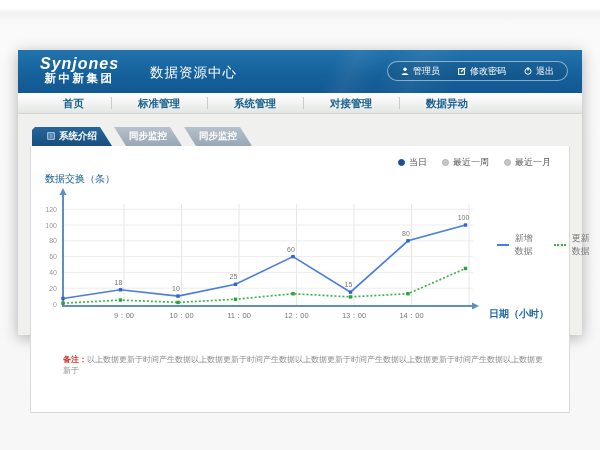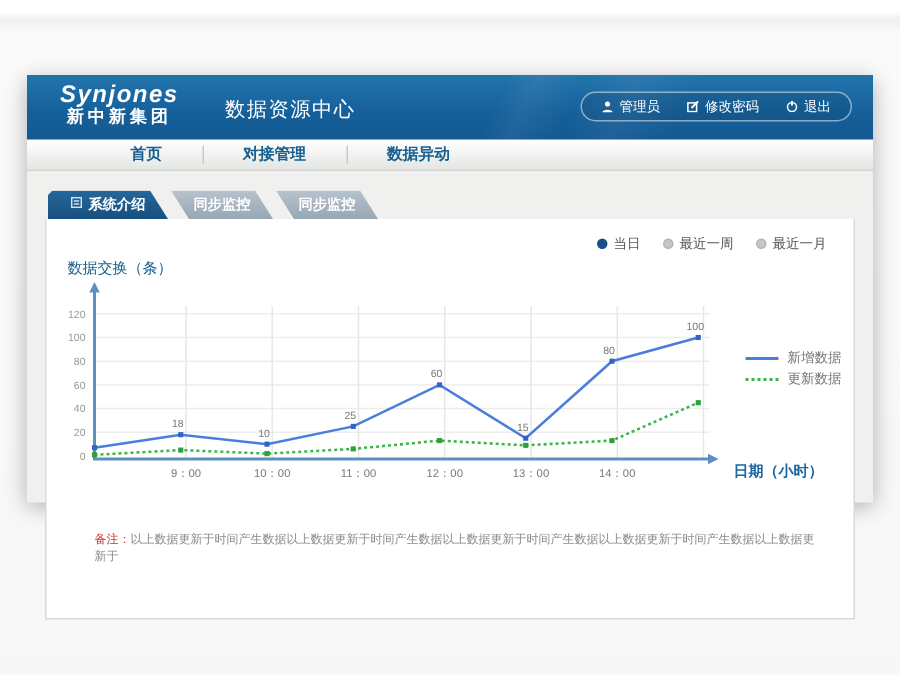--- a/index.html
+++ b/index.html
@@ -23,21 +23,21 @@
     letter-spacing:1px; padding-left:14px; }
   .pill { position:absolute; right:14px; top:11px; height:20px; display:flex; align-items:center;
     gap:0; border:1px solid rgba(255,255,255,.5); border-radius:11px;
     background:rgba(0,0,0,.08); padding:0 4px; }
   .pill-btn { display:flex; align-items:center; gap:4px; color:#fff; font-size:9px;
     padding:0 9px; cursor:pointer; white-space:nowrap; }
   .pill-btn svg { display:block; }
 
   
   .nav { height:21px; background:linear-gradient(#ffffff,#eceeec 70%,#e4e6e4);
-    border-bottom:1px solid #d2d4d2; display:flex; align-items:center; padding-left:42px; }
+    border-bottom:1px solid #d2d4d2; display:flex; align-items:center; padding-left:18px; }
   .nav-item { font-size:10.5px; font-weight:bold; color:#17608f; padding:0 27px;
     cursor:pointer; position:relative; line-height:20px; }
   .nav-item + .nav-item::before { content:""; position:absolute; left:0; top:4px; height:12px;
     border-left:1px solid #c9cbc9; }
 
   
   .content { padding:13px 12px 0 12px; }
   .tabs { display:flex; margin-left:2px; height:19px; }
   .tab { height:19px; display:flex; align-items:center; justify-content:center; gap:4px;
     color:#fff; font-size:9.5px; font-weight:bold; cursor:pointer; }
@@ -53,26 +53,26 @@
   .radios { position:absolute; right:18px; top:10px; display:flex; gap:15px; }
   .radio { display:flex; align-items:center; gap:4px; font-size:9px; color:#555; cursor:pointer;justify-content:flex-end; }
   .dot { width:7px; height:7px; border-radius:50%; background:#c7c7c7; border:1px solid #b3b3b3; }
   .radio.sel .dot { background:#1d4f87; border-color:#1d4f87; }
 
   .ylabel { position:absolute; left:14px; top:26px; font-size:10px; font-weight:normal; color:#17608f; }
   .xlabel { position:absolute; left:458px; top:161px; font-size:10px; font-weight:bold; color:#1a66a3;text-align:right; }
 
   #chart-svg { position:absolute; left:0; top:0; }
 
-  .legend { position:absolute; left:466px; top:86px; display:flex; flex-direction:column; gap:1px;font-family:Liberation Serif, serif; }
+  .legend { position:absolute; left:466px; top:86px; display:flex; flex-direction:row; gap:20px;font-family:Liberation Serif, serif; }
   .lg-item { display:flex; align-items:center; gap:6px; font-size:9px; color:#777; cursor:pointer; }
   .lg-line { width:22px; height:0; border-top-width:2px; }
 
   .note { position:absolute; left:32px; top:208px; width:480px; font-size:8px; color:#8a8a8a; line-height:11px; }
-  .note-label { color:#d0342c; }
+  .note-label { color:#d0342c;font-weight:bold; }
 </style>
 </head>
 <body>
 
 <div class="window">
 
   <div class="hdr">
     <div class="logo">
       <div class="logo-en">Synjones</div>
       <div class="logo-cn">新中新集团</div>
@@ -105,20 +105,22 @@
               <path d="M4 0.3 L4 3.4" stroke="#fff" stroke-width="1.3"></path>
             </svg>
         </span>
         <span>退出</span>
       </div>
     </div>
   </div>
 
   <div class="nav">
     <div class="nav-item">首页</div>
+    <div class="nav-item">标准管理</div>
+    <div class="nav-item">系统管理</div>
     <div class="nav-item">对接管理</div>
     <div class="nav-item">数据异动</div>
   </div>
 
   <div class="content">
     <div class="tabs">
       <div class="tab tab-active">
         <span>
           <svg width="8" height="8" viewBox="0 0 8 8">
               <rect x="0.8" y="0.8" width="6.4" height="6.4" fill="none" stroke="#cfe0ee" stroke-width="1"></rect>

